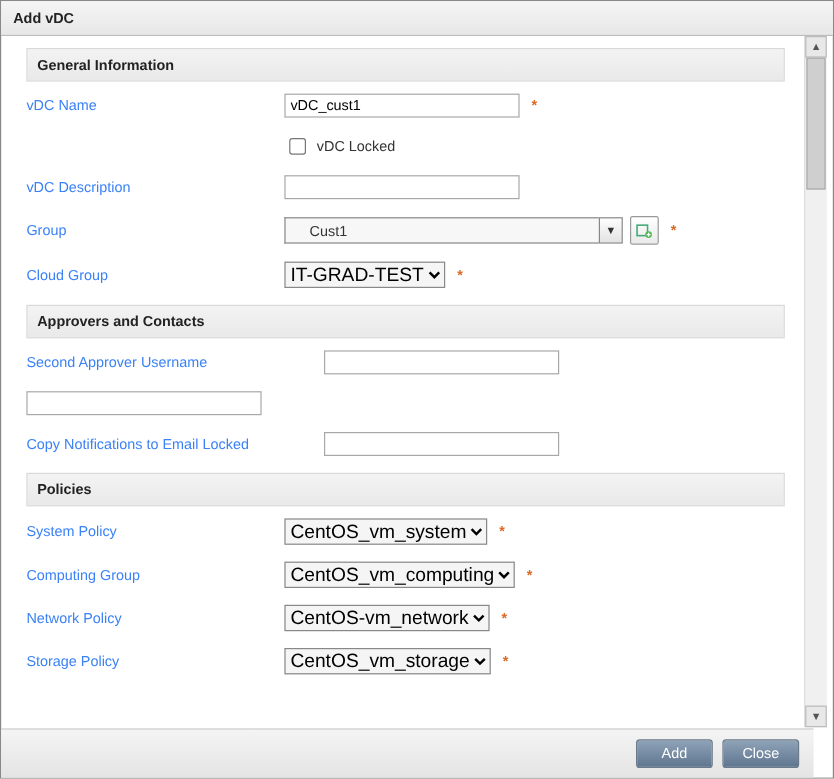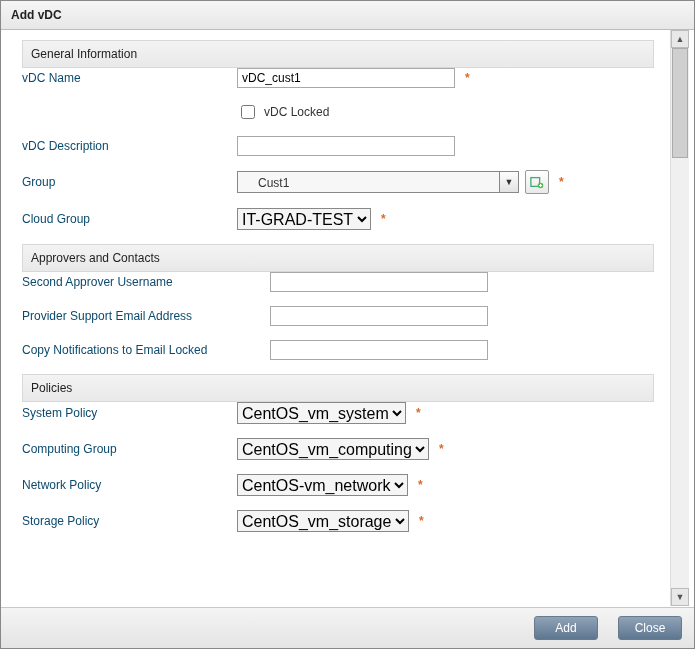--- a/index.html
+++ b/index.html
@@ -4,36 +4,36 @@
 <style>
   html,body{margin:0;padding:0;font-family:Arial,Helvetica,sans-serif;font-size:12px;color:#333;background:#fff}
   .dialog{width:695px;height:649px;box-sizing:border-box;border:1px solid #888;position:relative;background:#fff}
   .titlebar{background:linear-gradient(#f5f5f5,#e7e7e7);border-bottom:1px solid #bcbcbc;padding:7px 10px;font-weight:bold;color:#222}
   .body{position:absolute;top:29px;left:5px;right:5px;bottom:42px;background:#fff;display:flex}
   .scroll{flex:1;overflow:hidden;padding:10px 16px 0 16px;box-sizing:border-box}
   .scrollbar{width:18px;background:#f0f0f0;border-left:1px solid #ddd;position:relative}
   .scroll-up,.scroll-down{height:18px;background:#e8e8e8;border:1px solid #bbb;box-sizing:border-box;display:flex;align-items:center;justify-content:center;color:#555;font-size:9px}
   .scroll-down{position:absolute;bottom:0;left:0;right:0}
   .thumb{position:absolute;top:18px;left:1px;right:1px;height:110px;background:#cfcfcf;border:1px solid #aaa;box-sizing:border-box}
-  .section-head{background:linear-gradient(#f3f3f3,#e9e9e9);border:1px solid #d8d8d8;padding:6px 8px;font-weight:normal;color:#222;}
+  .section-head{background:linear-gradient(#f3f3f3,#e9e9e9);border:1px solid #d8d8d8;padding:6px 8px;font-weight:bold;color:#222;margin-bottom:10px}
   .row{display:flex;align-items:center;margin-bottom:14px}
-  .lbl{flex:0 0 215px;color:#0c4a6e}
+  .lbl{flex:0 0 215px;color:#3b82f6}
   .ctrl{display:flex;align-items:center;gap:6px}
   input[type=text]{border:1px solid #a8a8a8;height:20px;padding:0 4px;font-size:12px;box-sizing:border-box}
-  input.w200{width:218px}
+  input.w200{width:196px}
   .req{color:#d96a2a;font-weight:bold;margin-left:4px}
   .checkbox{display:flex;align-items:center;gap:6px}
   .checkbox input{width:14px;height:14px}
   select{border:1px solid #888;height:22px;font-size:16px;background:#f5f5f5;box-sizing:border-box}
   .combo{display:flex;align-items:stretch}
   .combo-input{border:1px solid #888;border-right:none;height:22px;width:262px;background:#f7f7f7;padding:2px 20px;box-sizing:border-box;line-height:18px}
   .combo-btn{width:20px;height:22px;border:1px solid #888;background:linear-gradient(#fdfdfd,#e3e3e3);display:flex;align-items:center;justify-content:center;font-size:9px;color:#333;box-sizing:border-box}
   .iconbtn{width:22px;height:22px;border:1px solid #999;background:linear-gradient(#fff,#e9e9e9);display:flex;align-items:center;justify-content:center;border-radius:2px}
   .iconbtn svg{width:14px;height:14px}
-  .footer{position:absolute;left:0;right:0;bottom:0;height:40px;background:linear-gradient(#f4f4f4,#e4e4e4);border-top:1px solid #c8c8c8;display:flex;align-items:center;justify-content:flex-end;padding:0 12px;gap:20px}
+  .footer{position:absolute;left:0;right:16px;bottom:0;height:40px;background:linear-gradient(#f4f4f4,#e4e4e4);border-top:1px solid #c8c8c8;display:flex;align-items:center;justify-content:flex-end;padding:0 12px;gap:8px}
   .btn{min-width:64px;height:24px;border:1px solid #6a7a8a;background:linear-gradient(#8fa3b7,#5f7690);color:#fff;border-radius:3px;font-size:12px;padding:0 14px;cursor:pointer}
 </style>
 </head>
 <body>
 
 <div class="dialog">
   <div class="titlebar">Add vDC</div>
 
   <div class="body">
     <div class="scroll">
@@ -95,21 +95,20 @@
 
 
       <div class="row">
         <div class="lbl" style="flex-basis:248px">Second Approver Username</div>
         <div class="ctrl">
             <input type="text" class="w200" value="" style="">
           </div>
       </div>
 
       <div class="row">
-        <div class="lbl" style="flex-basis:248px">Provider Support Email Address</div>
         <div class="ctrl">
             <input type="text" class="w200" value="" style="">
           </div>
       </div>
 
       <div class="row">
         <div class="lbl" style="flex-basis:248px">Copy Notifications to Email Locked</div>
         <div class="ctrl">
             <input type="text" class="w200" value="" style="">
           </div>

